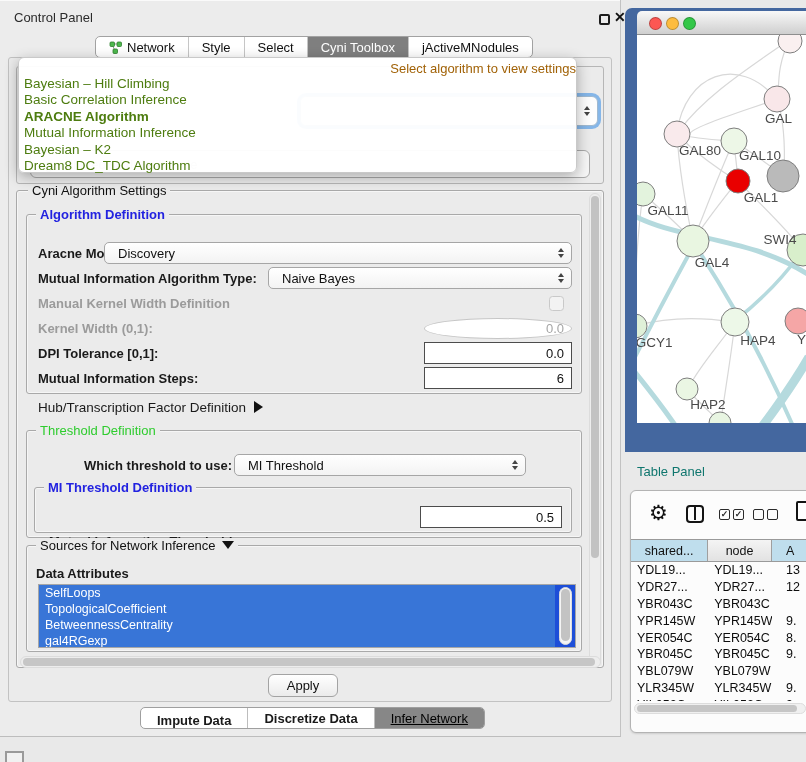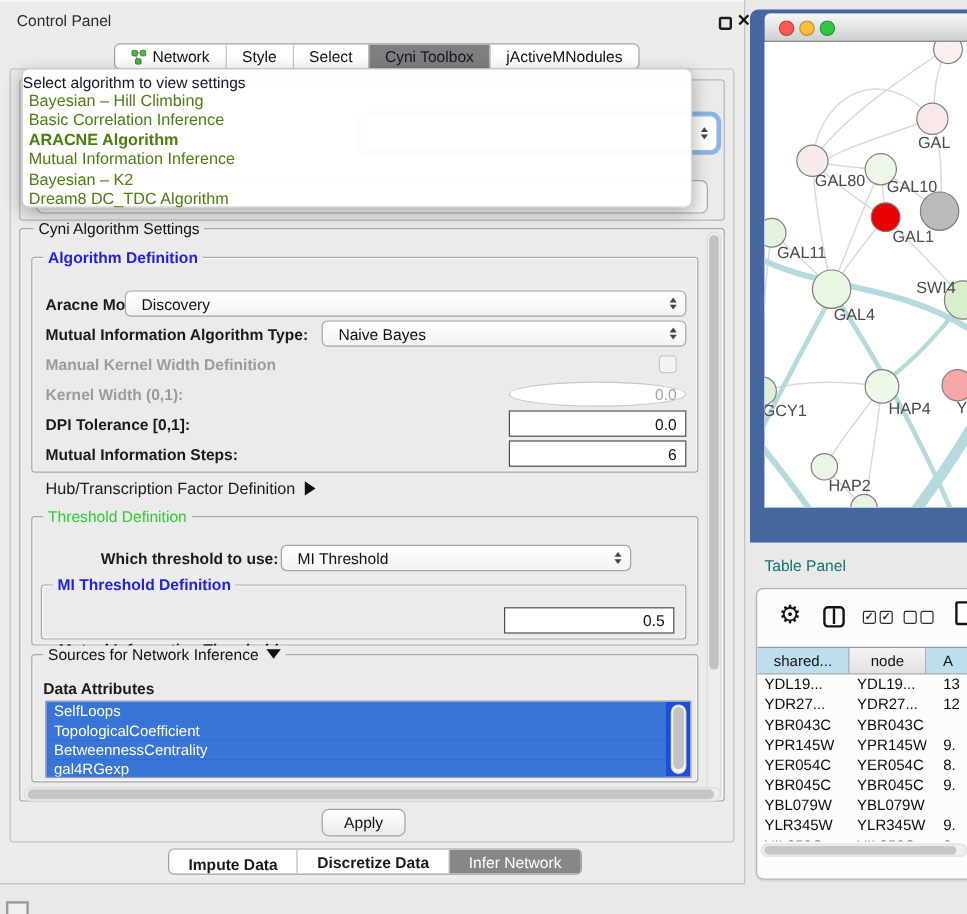--- a/index.html
+++ b/index.html
@@ -15,42 +15,42 @@
   .float-icon { position:absolute; left:599px; top:14px; width:11px; height:11px;
     border:2px solid #1c1c1c; border-radius:2px; }
   .close-icon { position:absolute; left:614px; top:9px; font-size:14px; font-weight:bold; color:#111; }
 
   
   .tabbar { position:absolute; left:95px; top:36px; height:22px; display:flex;
     background:#fff; border:1px solid #a2a2a2; border-radius:5px; overflow:hidden; }
   .tab { display:flex; align-items:center; gap:5px; padding:0 13px; font-size:13px; color:#111;
     border-left:1px solid #c6c6c6; white-space:nowrap; }
   .tab:first-child { border-left:none; }
-  .tab.selected { background:var(--tab-selected); color:#0f172a; }
+  .tab.selected { background:var(--tab-selected); color:#ffffff; }
   .net-icon { width:13px; height:13px; display:inline-block; }
 
   
   .content-box { position:absolute; left:8px; top:57px; width:604px; height:645px;
     border:1px solid #c2c2c2; border-radius:3px; background:#ebebeb; }
 
   
   .inference-group { position:absolute; left:16px; top:66px; width:588px; height:118px;
     border:1px solid #b6b6b6; border-radius:3px; z-index:4; }
   .focused-combo { position:absolute; left:300px; top:96px; width:298px; height:30px;
     background:#fdfdfd; border:1px solid #9fb9d0; border-radius:6px;
     box-shadow:0 0 0 3px #85b6e8; z-index:5; }
   .hidden-combo { position:absolute; left:30px; top:150px; width:560px; height:28px;
     background:#f6f6f6; border:1px solid #a9a9a9; border-radius:6px;
     font-size:13px; color:#a9a9a9; display:flex; align-items:center; padding-left:14px; z-index:5; }
 
   
   .popup { position:absolute; left:18px; top:57px; width:559px; height:116px;
     background:rgba(255,255,255,0.96); border:1px solid #c9c9c9; border-radius:6px;
     box-shadow:0 4px 14px rgba(0,0,0,0.30); z-index:50; padding-top:3px; }
-  .popup-placeholder { text-align:left; color:#0f172a; font-size:13px; line-height:15px; }
+  .popup-placeholder { text-align:right; color:#a16207; font-size:13px; line-height:15px; }
   .popup-item { font-size:13.5px; color:#4d7c0f; line-height:16.4px; padding-left:5px; white-space:nowrap; }
   .popup-item.bold { font-weight:bold; }
 
   
   .group { position:absolute; border:1px solid #a9a9a9; border-radius:3px;
     box-shadow:inset 0 0 0 1px rgba(255,255,255,0.55); }
   .group-label { position:absolute; font-size:13px; background:#ebebeb; padding:0 4px; white-space:nowrap; }
   .lbl-blue { color:var(--label-blue); font-weight:bold; }
   .lbl-green { color:var(--label-green); }
 
@@ -100,21 +100,21 @@
 
   .apply-btn { position:absolute; left:268px; top:674px; width:70px; height:23px;
     background:linear-gradient(#ffffff,#ebebeb); border:1px solid #a3a3a3; border-radius:6px;
     font-size:13px; color:#111; display:flex; align-items:center; justify-content:center; }
 
   .bottom-tabs { position:absolute; left:140px; top:707px; height:22px; display:flex;
     background:#fff; border:1px solid #9f9f9f; border-radius:5px; overflow:hidden; }
   .bseg { padding:0 16px; font-size:13px; font-weight:bold; color:#1a1a1a;
     display:flex; align-items:center; border-left:1px solid #bdbdbd; white-space:nowrap; }
   .bseg:first-child { border-left:none;align-items:flex-end; }
-  .bseg.selected { background:#878787; color:#ffffff; font-weight:normal; }
+  .bseg.selected { background:#878787; color:#000000; font-weight:normal;text-decoration:underline; }
 
   .mini-square { position:absolute; left:5px; top:751px; width:19px; height:15px;
     border:2px solid #9a9a9a; background:#f1f1f1; }
 
   
   #network-window { position:absolute; left:625px; top:8px; width:181px; height:444px;
     background:var(--frame-blue); border-radius:7px 0 0 0; }
   .nw-titlebar { position:absolute; left:12px; top:3px; width:169px; height:24px;
     background:linear-gradient(#f8f8f8,#cfcfcf); border-bottom:1px solid #8e8e8e;
     border-radius:5px 0 0 0; }

